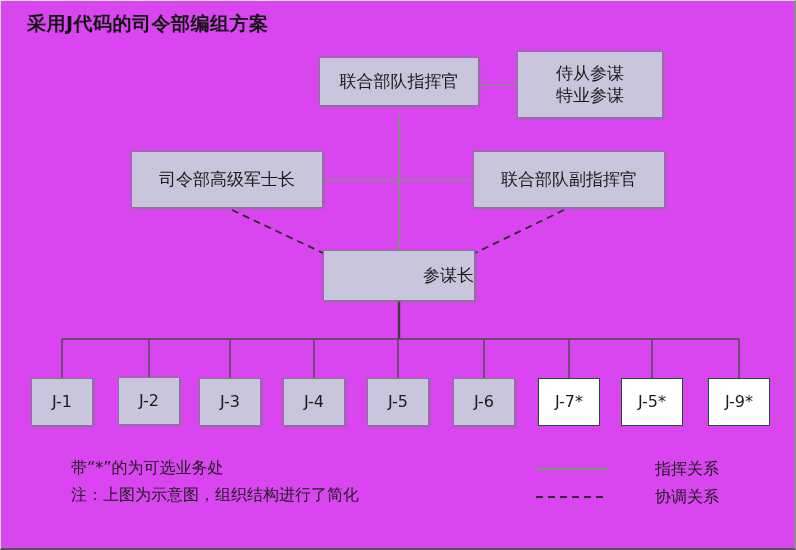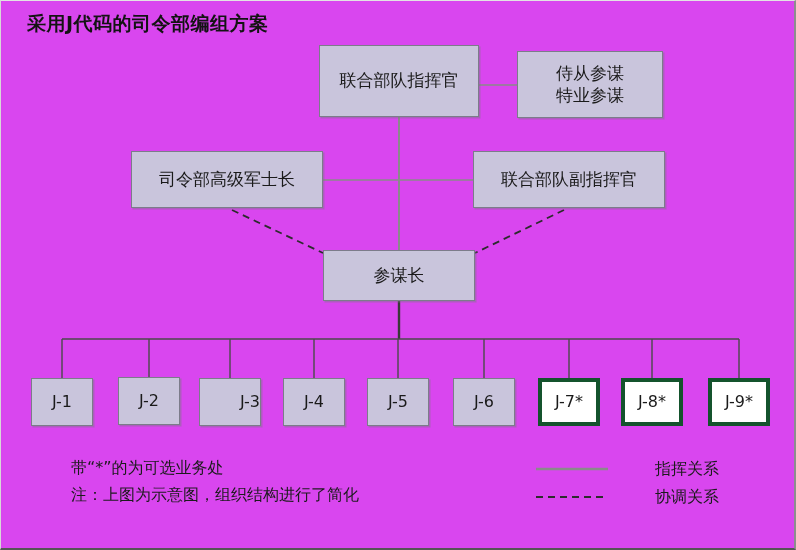--- a/index.html
+++ b/index.html
@@ -49,21 +49,21 @@
     justify-content: center;
     text-align: center;
     color: #1a1a1a;
     font-size: 17px;
     line-height: 1.28;
     box-shadow: 1.5px 1.5px 0 rgba(120,120,130,0.45);
     white-space: pre-line;
   }
   .node.optional {
     background: #ffffff;
-    border: 4px solid #14532d;
+    border: 1px solid #14532d;
     box-shadow: none;
   }
   .node.jbox {
     font-size: 16px;
   }
   .node .nlabel {
     display: block;
     width: 100%;
     white-space: pre-line;
   }
@@ -116,64 +116,64 @@
       <line x1="483" y1="338" x2="483" y2="377"></line>
       <line x1="568" y1="338" x2="568" y2="377"></line>
       <line x1="651" y1="338" x2="651" y2="377"></line>
       <line x1="738" y1="338" x2="738" y2="377"></line>
     </g>
 
     <line x1="535" y1="468" x2="607" y2="468" stroke="#8a8a8a" stroke-width="2.4"></line>
     <line x1="535" y1="496" x2="607" y2="496" stroke="#2c2c2c" stroke-width="1.8" stroke-dasharray="7 5"></line>
   </svg>
 
-  <div class="node" style="left:318px; top:44px; width:160px; height:72px;">
+  <div class="node" style="left:318px; top:56px; width:160px; height:49px;">
     <span class="nlabel">联合部队指挥官</span>
   </div>
 
   <div class="node" style="left:516px; top:50px; width:146px; height:67px;">
     <span class="nlabel">侍从参谋
 特业参谋</span>
   </div>
 
   <div class="node" style="left:130px; top:150px; width:192px; height:57px;">
     <span class="nlabel">司令部高级军士长</span>
   </div>
 
   <div class="node" style="left:472px; top:150px; width:192px; height:57px;">
     <span class="nlabel">联合部队副指挥官</span>
   </div>
 
-  <div class="node" style="left:322px; top:249px; width:152px; height:51px;">
+  <div class="node" style="left:322px; top:249px; width:152px; height:51px;text-align:right;">
     <span class="nlabel">参谋长</span>
   </div>
 
   <div class="node jbox" style="left:30px; top:377px; width:62px; height:48px;">
     <span class="nlabel">J-1</span>
   </div>
   <div class="node jbox" style="left:117px; top:376px; width:62px; height:48px;">
     <span class="nlabel">J-2</span>
   </div>
-  <div class="node jbox" style="left:198px; top:377px; width:62px; height:48px;text-align:right;">
+  <div class="node jbox" style="left:198px; top:377px; width:62px; height:48px;">
     <span class="nlabel">J-3</span>
   </div>
   <div class="node jbox" style="left:282px; top:377px; width:62px; height:48px;">
     <span class="nlabel">J-4</span>
   </div>
   <div class="node jbox" style="left:366px; top:377px; width:62px; height:48px;">
     <span class="nlabel">J-5</span>
   </div>
   <div class="node jbox" style="left:452px; top:377px; width:62px; height:48px;">
     <span class="nlabel">J-6</span>
   </div>
   <div class="node jbox optional" style="left:537px; top:377px; width:62px; height:48px;">
     <span class="nlabel">J-7*</span>
   </div>
   <div class="node jbox optional" style="left:620px; top:377px; width:62px; height:48px;">
-    <span class="nlabel">J-8*</span>
+    <span class="nlabel">J-5*</span>
   </div>
   <div class="node jbox optional" style="left:707px; top:377px; width:62px; height:48px;">
     <span class="nlabel">J-9*</span>
   </div>
 
   <div class="note" style="left:70px; top:455px;">带“*”的为可选业务处</div>
   <div class="note" style="left:70px; top:482px;">注：上图为示意图，组织结构进行了简化</div>
 
   <div class="legend-label" style="left:618px; top:458px;">指挥关系</div>
   <div class="legend-label" style="left:618px; top:486px;font-family:Liberation Serif, serif;">协调关系</div>

